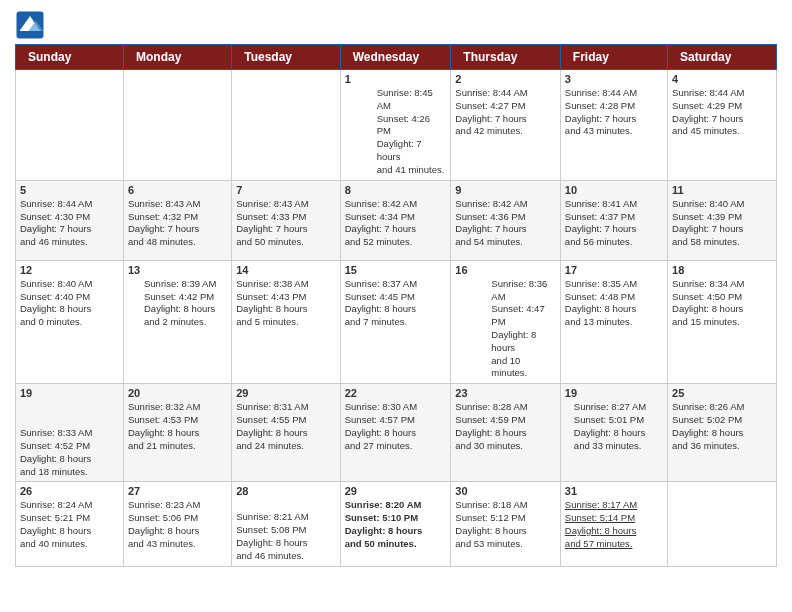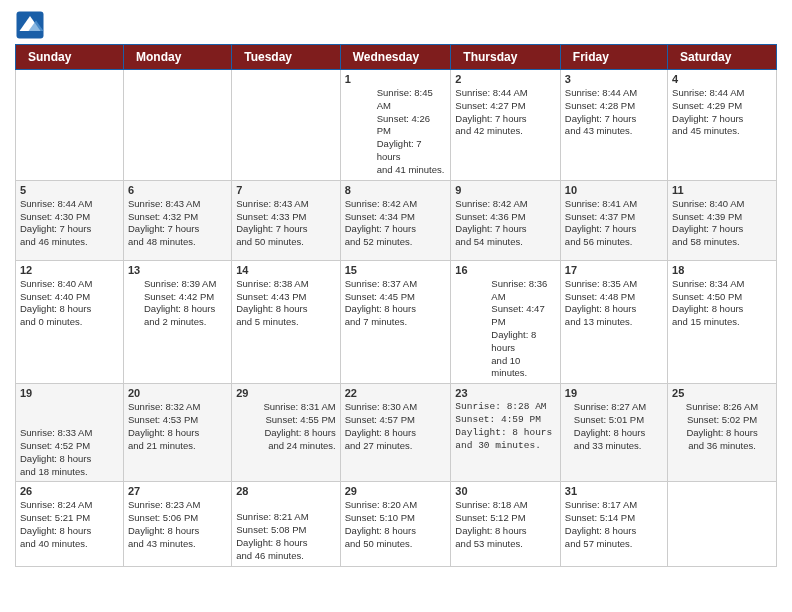--- a/index.html
+++ b/index.html
@@ -270,49 +270,49 @@
           </td>
           <td>
             <div class="day-number">20</div>
             <div class="day-info" style="white-space: pre-line;">Sunrise: 8:32 AM
 Sunset: 4:53 PM
 Daylight: 8 hours
 and 21 minutes.</div>
           </td>
           <td>
             <div class="day-number">29</div>
-            <div class="day-info" style="white-space: pre-line; text-align: right;">Sunrise: 8:31 AM
+            <div class="day-info" style="white-space: pre-line;">Sunrise: 8:31 AM
 Sunset: 4:55 PM
 Daylight: 8 hours
 and 24 minutes.</div>
           </td>
           <td>
             <div class="day-number">22</div>
             <div class="day-info" style="white-space: pre-line;">Sunrise: 8:30 AM
 Sunset: 4:57 PM
 Daylight: 8 hours
 and 27 minutes.</div>
           </td>
           <td>
             <div class="day-number">23</div>
-            <div class="day-info" style="white-space: pre-line; font-family: Liberation Mono, monospace;">Sunrise: 8:28 AM
+            <div class="day-info" style="white-space: pre-line;">Sunrise: 8:28 AM
 Sunset: 4:59 PM
 Daylight: 8 hours
 and 30 minutes.</div>
           </td>
           <td>
             <div class="day-number">19</div>
             <div class="day-info" style="white-space: pre-line; margin-left: 9px;">Sunrise: 8:27 AM
 Sunset: 5:01 PM
 Daylight: 8 hours
 and 33 minutes.</div>
           </td>
           <td>
             <div class="day-number">25</div>
-            <div class="day-info" style="white-space: pre-line; text-align: center;">Sunrise: 8:26 AM
+            <div class="day-info" style="white-space: pre-line;">Sunrise: 8:26 AM
 Sunset: 5:02 PM
 Daylight: 8 hours
 and 36 minutes.</div>
           </td>
         </tr>
         <tr>
           <td>
             <div class="day-number">26</div>
             <div class="day-info" style="white-space: pre-line;">Sunrise: 8:24 AM
 Sunset: 5:21 PM
@@ -328,35 +328,35 @@
           </td>
           <td>
             <div class="day-number">28</div>
             <div class="day-info" style="white-space: pre-line; margin-top: 14px;">Sunrise: 8:21 AM
 Sunset: 5:08 PM
 Daylight: 8 hours
 and 46 minutes.</div>
           </td>
           <td>
             <div class="day-number">29</div>
-            <div class="day-info" style="white-space: pre-line;">Sunrise: 8:20 AM
+            <div class="day-info" style="white-space: pre-line; font-weight: bold;">Sunrise: 8:20 AM
 Sunset: 5:10 PM
 Daylight: 8 hours
 and 50 minutes.</div>
           </td>
           <td>
             <div class="day-number">30</div>
             <div class="day-info" style="white-space: pre-line;">Sunrise: 8:18 AM
 Sunset: 5:12 PM
 Daylight: 8 hours
 and 53 minutes.</div>
           </td>
           <td>
             <div class="day-number">31</div>
-            <div class="day-info" style="white-space: pre-line;">Sunrise: 8:17 AM
+            <div class="day-info" style="white-space: pre-line; text-decoration: underline;">Sunrise: 8:17 AM
 Sunset: 5:14 PM
 Daylight: 8 hours
 and 57 minutes.</div>
           </td>
           <td class="empty-cell"></td>
         </tr>
       </tbody>
   </table>
 </div>
 

